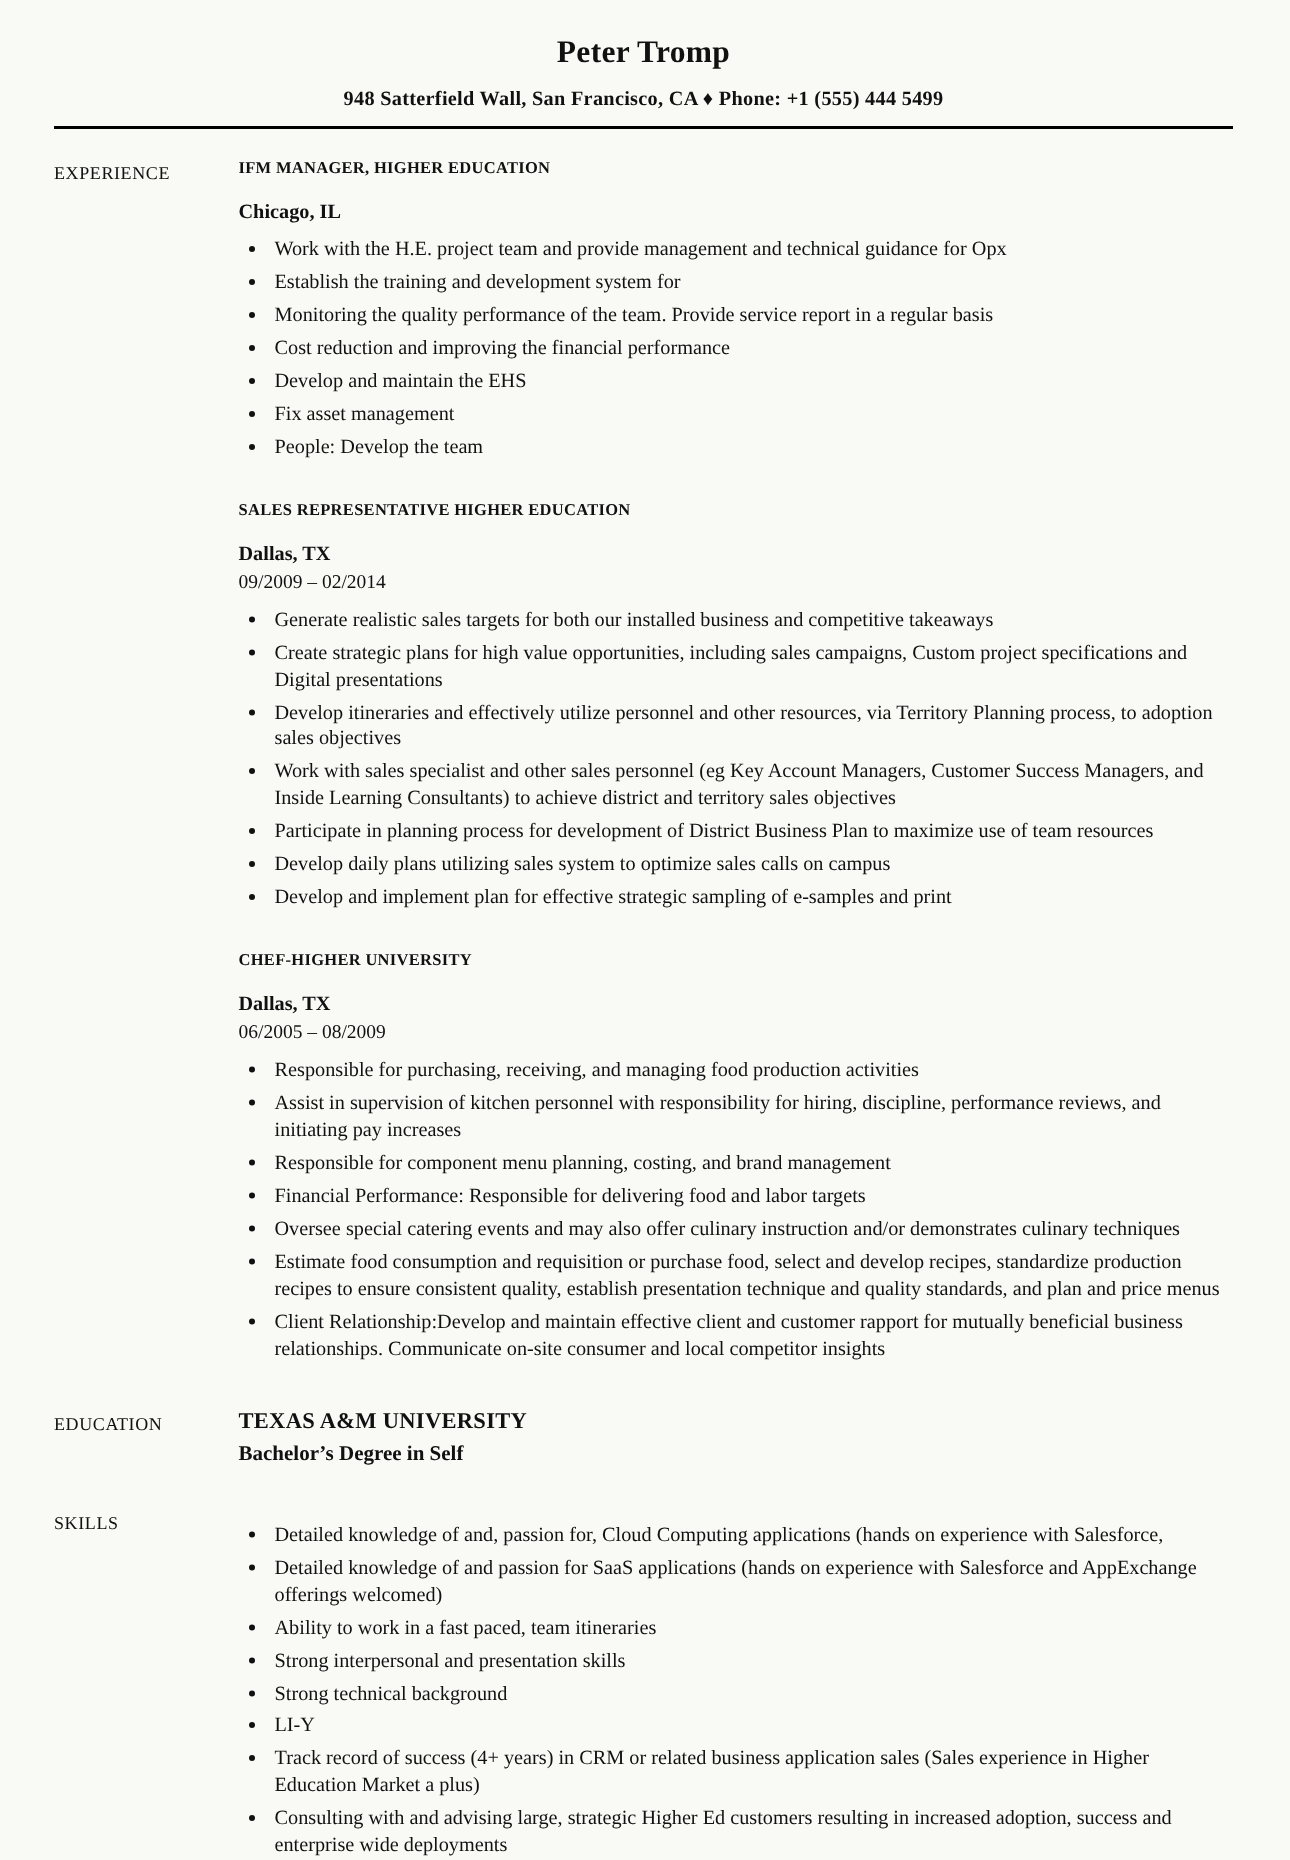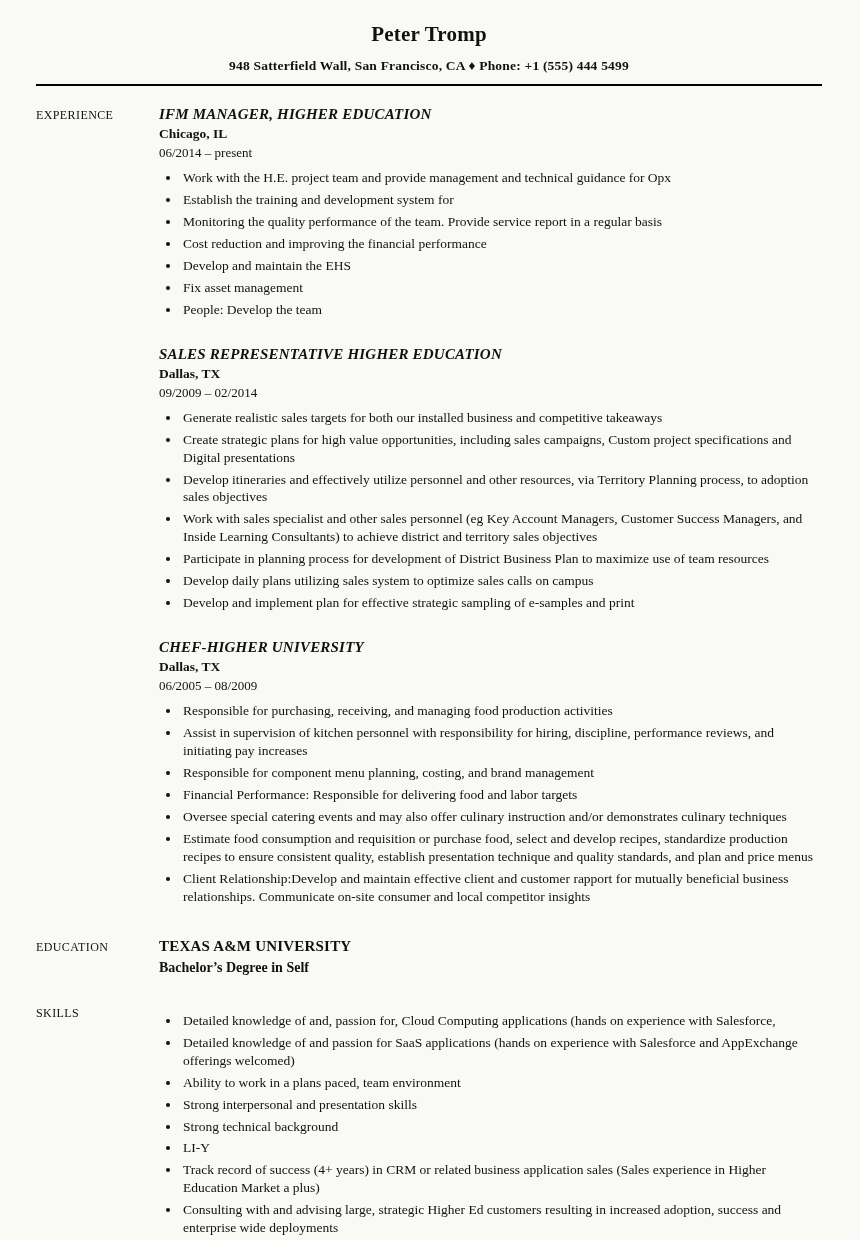--- a/index.html
+++ b/index.html
@@ -43,29 +43,28 @@
   .section:last-child { margin-bottom: 0; }
   .section-label {
     font-size: 12px;
     letter-spacing: 0.4px;
     padding-top: 2px;
     white-space: nowrap;
   }
   .job { margin-bottom: 27px; }
   .job:last-child { margin-bottom: 0; }
   .job-title {
-    font-size: 15px;
+    font-size: 11px;
     font-weight: bold;
     letter-spacing: 0.2px;
-    font-style: italic;
   }
   .job-location {
     font-size: 13.5px;
     font-weight: bold;
-    margin-top: 3px;
+    margin-top: 15px;
   }
   .job-dates {
     font-size: 13px;
     margin-top: 3px;
   }
   ul.bullets {
     margin: 8px 0 0 0;
     padding: 0 0 0 22px;
     list-style-type: disc;
   }
@@ -100,21 +99,20 @@
   <hr class="rule">
 
   <main>
 
     <section class="section">
       <div class="section-label">EXPERIENCE</div>
       <div class="content">
           <div class="job">
             <div class="job-title">IFM MANAGER, HIGHER EDUCATION</div>
             <div class="job-location">Chicago, IL</div>
-            <div class="job-dates">06/2014 – present</div>
             <ul class="bullets">
               <li class="bullet">Work with the H.E. project team and provide management and technical guidance for Opx</li>
               <li class="bullet">Establish the training and development system for</li>
               <li class="bullet">Monitoring the quality performance of the team. Provide service report in a regular basis</li>
               <li class="bullet">Cost reduction and improving the financial performance</li>
               <li class="bullet">Develop and maintain the EHS</li>
               <li class="bullet">Fix asset management</li>
               <li class="bullet">People: Develop the team</li>
             </ul>
           </div>
@@ -156,21 +154,21 @@
         <div class="edu-degree">Bachelor’s Degree in Self</div>
       </div>
     </section>
 
     <section class="section">
       <div class="section-label">SKILLS</div>
       <div class="content">
         <ul class="bullets">
             <li class="bullet">Detailed knowledge of and, passion for, Cloud Computing applications (hands on experience with Salesforce,</li>
             <li class="bullet">Detailed knowledge of and passion for SaaS applications (hands on experience with Salesforce and AppExchange offerings welcomed)</li>
-            <li class="bullet">Ability to work in a plans paced, team environment</li>
+            <li class="bullet">Ability to work in a fast paced, team itineraries</li>
             <li class="bullet">Strong interpersonal and presentation skills</li>
             <li class="bullet">Strong technical background</li>
             <li class="bullet">LI-Y</li>
             <li class="bullet">Track record of success (4+ years) in CRM or related business application sales (Sales experience in Higher Education Market a plus)</li>
             <li class="bullet">Consulting with and advising large, strategic Higher Ed customers resulting in increased adoption, success and enterprise wide deployments</li>
           </ul>
       </div>
     </section>
 
   </main>

